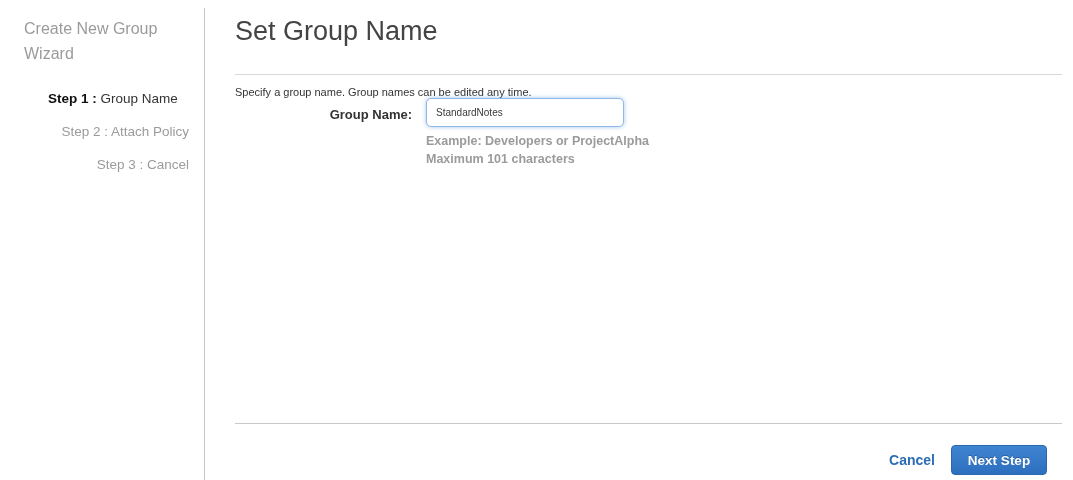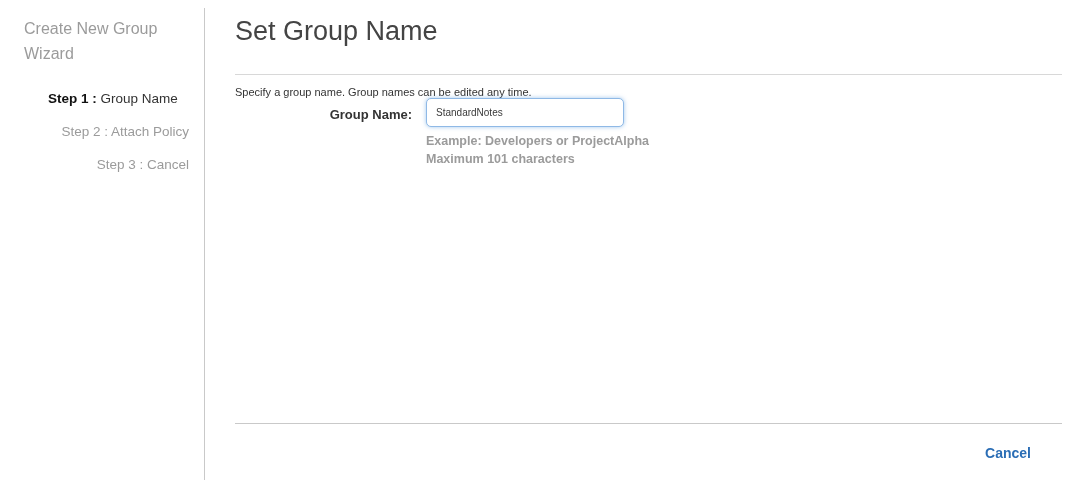--- a/index.html
+++ b/index.html
@@ -171,16 +171,17 @@
         <input type="text" class="text-input" value="StandardNotes" style="">
         <div class="hint first">Example: Developers or ProjectAlpha</div>
         <div class="hint">Maximum 101 characters</div>
       </div>
     </div>
 
     <div class="footer-divider"></div>
 
     <div class="footer-actions">
       <a class="cancel-link">Cancel</a>
+      <button class="next-button">Next Step</button>
     </div>
   </div>
 
 </div>
 
 </body></html>

